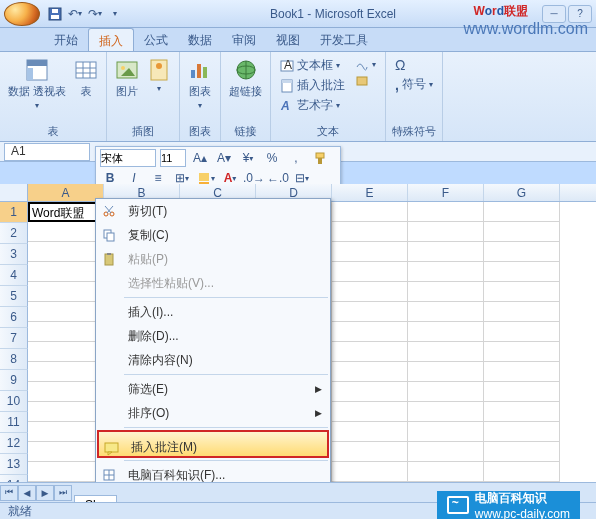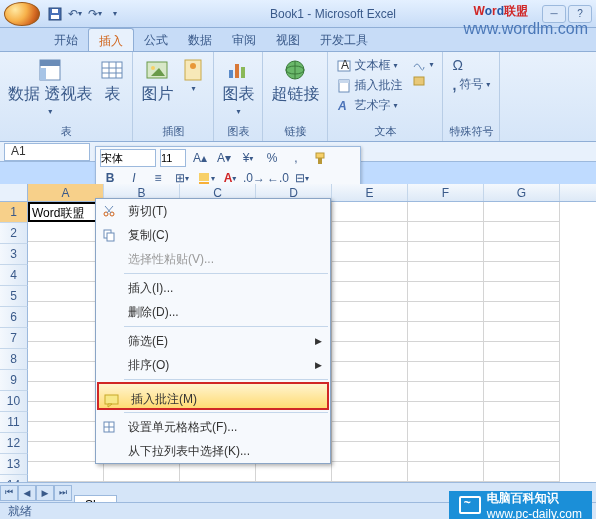--- a/index.html
+++ b/index.html
@@ -23,28 +23,28 @@
 .tab{padding:4px 10px;color:#3a5a8a;cursor:pointer;}
 .tab.active{background:#e8f1fc;border:1px solid #8faed6;border-bottom:none;border-radius:3px 3px 0 0;color:#d06318;}
 
 
 .ribbon{height:90px;background:linear-gradient(#e8f1fc,#d5e5f8);display:flex;border-bottom:1px solid #8faed6;}
 .group{border-right:1px solid #b8cde6;padding:4px 6px 2px;display:flex;flex-direction:column;justify-content:space-between;}
 .group-label{text-align:center;color:#3a5a8a;font-size:11px;padding-top:2px;}
 .group-body{display:flex;align-items:flex-start;gap:4px;}
 .big-btn{display:flex;flex-direction:column;align-items:center;gap:2px;padding:2px;}
 .big-btn .ico{width:24px;height:24px;}
-.big-btn .lbl{color:#3a5a8a;font-size:16px;text-align:center;}
+.big-btn .lbl{color:#3a5a8a;font-size:11px;text-align:center;}
 .tiny-arrow{font-size:8px;color:#3a5a8a;}
 .med-list{display:flex;flex-direction:column;gap:1px;}
 .med-item{display:flex;align-items:center;gap:3px;color:#3a5a8a;padding:1px 3px;}
 .med-item .ico{width:14px;height:14px;}
 
 
-.mini-toolbar{position:absolute;left:95px;top:146px;background:#f6f9fd;border:1px solid #9cb9dd;box-shadow:1px 1px 3px rgba(0,0,0,0.2);padding:2px;display:flex;flex-direction:column;gap:2px;width:266px;}
+.mini-toolbar{position:absolute;left:95px;top:146px;background:#f6f9fd;border:1px solid #9cb9dd;box-shadow:1px 1px 3px rgba(0,0,0,0.2);padding:2px;display:flex;flex-direction:column;gap:2px;width:246px;}
 .mini-row{display:flex;align-items:center;gap:4px;padding:0 2px;}
 .mini-row select,.mini-row input{font-size:11px;height:18px;border:1px solid #9cb9dd;}
 .mini-btn{width:20px;height:18px;display:flex;align-items:center;justify-content:center;color:#3a5a8a;border:1px solid transparent;}
 
 
 .namebox-row{height:20px;background:#e8f1fc;display:flex;align-items:center;border-bottom:1px solid #9cb9dd;}
 .namebox{width:86px;height:18px;background:#fff;border:1px solid #9cb9dd;margin-left:4px;padding-left:6px;color:#333;}
 
 
 .grid-wrap{position:absolute;left:0;top:184px;right:0;bottom:34px;background:#fff;}
@@ -71,21 +71,21 @@
 .ctxitem.hl{background:linear-gradient(#fff4cf,#ffdb73);border:2px solid #d02626;height:28px;margin:1px;align-items:flex-end;}
 .ctxsep{height:1px;background:#c4d6ea;margin:2px 2px 2px 28px;}
 
 
 .sheettabs{position:absolute;left:0;bottom:17px;height:20px;background:#d5e5f8;display:flex;align-items:center;border-top:1px solid #9cb9dd;width:100%;}
 .navbtn{width:18px;height:16px;border:1px solid #9cb9dd;display:flex;align-items:center;justify-content:center;font-size:9px;color:#3a5a8a;}
 .sheettab{padding:2px 10px;background:#fff;border:1px solid #9cb9dd;border-bottom:none;margin-left:2px;margin-top:24px;}
 .status{position:absolute;left:0;bottom:0;height:17px;width:100%;background:#d5e5f8;border-top:1px solid #9cb9dd;display:flex;align-items:center;padding-left:8px;color:#3a5a8a;}
 
 
-.pcdaily{position:absolute;right:4px;bottom:0;height:28px;background:#1b8fd8;color:#fff;display:flex;align-items:center;padding:0 10px;font-size:14px;font-weight:bold;gap:6px;}
+.pcdaily{position:absolute;right:16px;bottom:0;height:28px;background:#1b8fd8;color:#fff;display:flex;align-items:center;padding:0 10px;font-size:14px;font-weight:bold;gap:6px;}
 .pcdaily .logo{width:22px;height:18px;border:2px solid #fff;border-radius:2px;position:relative;}
 .pcdaily .logo:after{content:"~";position:absolute;left:3px;top:-2px;color:#fff;font-size:12px;}
 .pcdaily .url{font-size:12px;font-weight:normal;}
 
 
 svg{display:block;}
 </style>
 </head>
 <body>
 
@@ -487,31 +487,44 @@
   <div class="ctxitem">
       <div class="ico">
         <svg width="14" height="14">
           <rect x="2" y="2" width="7" height="8" fill="#fff" stroke="#6a8cb8"></rect>
           <rect x="5" y="5" width="7" height="8" fill="#fff" stroke="#6a8cb8"></rect>
         </svg>
       </div>
       <div class="txt">复制(C)</div>
     </div>
   <div class="ctxitem disabled">
+      <div class="ico">
+        <svg width="14" height="14">
+          <rect x="3" y="2" width="8" height="11" fill="#d8c878" stroke="#a89848"></rect>
+          <rect x="5" y="1" width="4" height="2" fill="#888"></rect>
+        </svg>
+      </div>
+      <div class="txt">粘贴(P)</div>
+    </div>
+  <div class="ctxitem disabled">
       <div class="ico"></div>
       <div class="txt">选择性粘贴(V)...</div>
     </div>
   <div class="ctxsep"></div>
   <div class="ctxitem">
       <div class="ico"></div>
       <div class="txt">插入(I)...</div>
     </div>
   <div class="ctxitem">
       <div class="ico"></div>
       <div class="txt">删除(D)...</div>
+    </div>
+  <div class="ctxitem">
+      <div class="ico"></div>
+      <div class="txt">清除内容(N)</div>
     </div>
   <div class="ctxsep"></div>
   <div class="ctxitem">
       <div class="ico"></div>
       <div class="txt">筛选(E)</div>
       <div class="arrow">▶</div>
     </div>
   <div class="ctxitem">
       <div class="ico"></div>
       <div class="txt">排序(O)</div>
@@ -529,21 +542,21 @@
     </div>
   <div class="ctxsep"></div>
   <div class="ctxitem">
       <div class="ico">
         <svg width="14" height="14">
           <rect x="2" y="2" width="10" height="10" fill="#fff" stroke="#6a8cb8"></rect>
           <line x1="2" y1="7" x2="12" y2="7" stroke="#6a8cb8"></line>
           <line x1="7" y1="2" x2="7" y2="12" stroke="#6a8cb8"></line>
         </svg>
       </div>
-      <div class="txt">设置单元格格式(F)...</div>
+      <div class="txt">电脑百科知识(F)...</div>
     </div>
   <div class="ctxitem">
       <div class="ico"></div>
       <div class="txt">从下拉列表中选择(K)...</div>
     </div>
 </div>
 
 <div class="sheettabs">
   <div class="navbtn">⏮</div>
   <div class="navbtn">◀</div>

